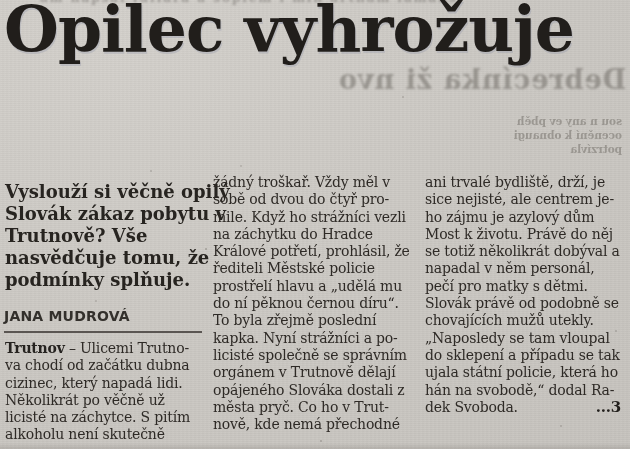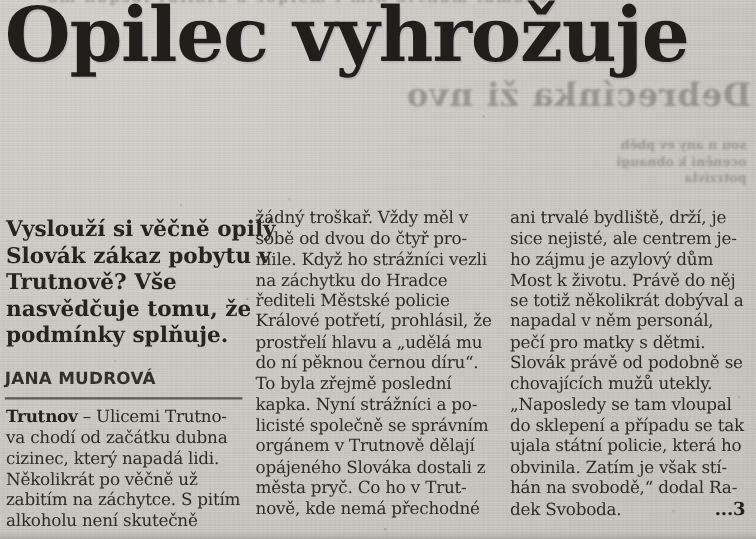--- a/index.html
+++ b/index.html
@@ -84,31 +84,31 @@
     <div>podmínky splňuje.</div>
   </div>
 
   <div class="byline">JANA MUDROVÁ</div>
 
   <div class="bodycol col1">
     <div class="line"><b class="dateline">Trutnov</b><span> – Ulicemi Trutno-</span></div>
     <div class="line">va chodí od začátku dubna</div>
     <div class="line">cizinec, který napadá lidi.</div>
     <div class="line">Několikrát po věčně už</div>
-    <div class="line">zabitím na záchytce. S pitím</div>
+    <div class="line">licisté na záchytce. S pitím</div>
     <div class="line">alkoholu není skutečně</div>
   </div>
 
   <div class="bodycol col2">
     <div class="line">žádný troškař. Vždy měl v</div>
     <div class="line">sobě od dvou do čtyř pro-</div>
     <div class="line">mile. Když ho strážníci vezli</div>
     <div class="line">na záchytku do Hradce</div>
+    <div class="line">Králové potřetí, prohlásil, že</div>
     <div class="line">řediteli Městské policie</div>
-    <div class="line">Králové potřetí, prohlásil, že</div>
     <div class="line">prostřelí hlavu a „udělá mu</div>
     <div class="line">do ní pěknou černou díru“.</div>
     <div class="line">To byla zřejmě poslední</div>
     <div class="line">kapka. Nyní strážníci a po-</div>
     <div class="line">licisté společně se správním</div>
     <div class="line">orgánem v Trutnově dělají</div>
     <div class="line">opájeného Slováka dostali z</div>
     <div class="line">města pryč. Co ho v Trut-</div>
     <div class="line">nově, kde nemá přechodné</div>
   </div>
@@ -119,21 +119,20 @@
     <div class="line">ho zájmu je azylový dům</div>
     <div class="line">Most k životu. Právě do něj</div>
     <div class="line">se totiž několikrát dobýval a</div>
     <div class="line">napadal v něm personál,</div>
     <div class="line">pečí pro matky s dětmi.</div>
     <div class="line">Slovák právě od podobně se</div>
     <div class="line">chovajících mužů utekly.</div>
     <div class="line">„Naposledy se tam vloupal</div>
     <div class="line">do sklepení a případu se tak</div>
     <div class="line">ujala státní policie, která ho</div>
-    <div class="line">obvinila. Zatím je však stí-</div>
     <div class="line">hán na svobodě,“ dodal Ra-</div>
     <div class="line lastline">
       <span>dek Svoboda.</span>
       <span class="cont">...3</span>
     </div>
   </div>
 
   <div class="bottom-shade"></div>
 </div>
 

